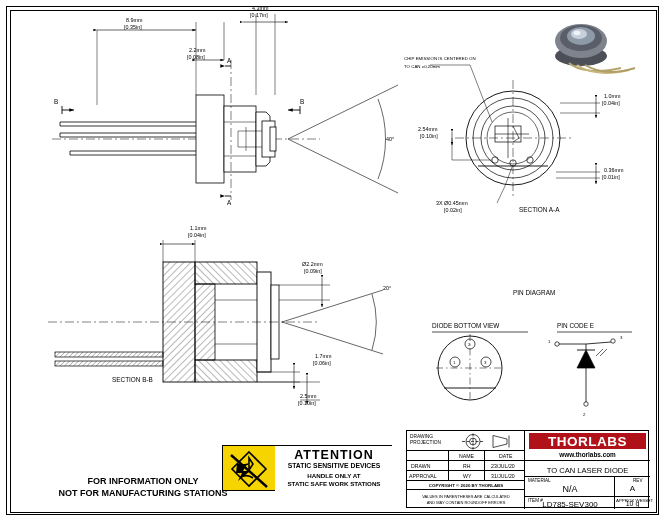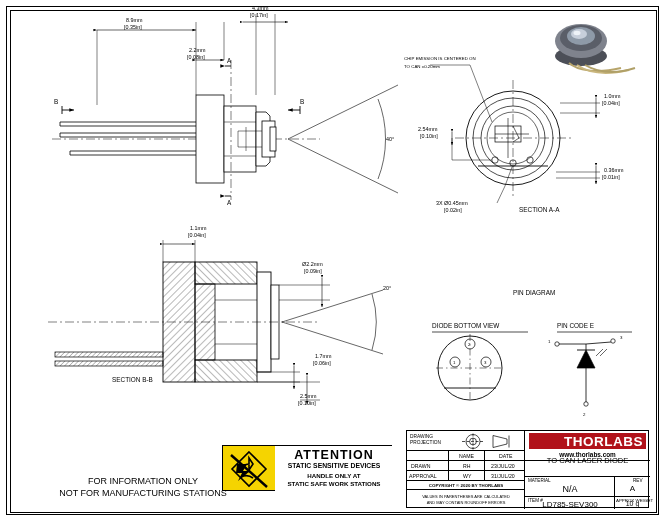--- a/index.html
+++ b/index.html
@@ -1,20 +1,20 @@
 <!DOCTYPE html>
 <html><head>
 <meta charset="utf-8">
 <style>
   html,body{margin:0;padding:0;background:#fff;}
   body{width:665px;height:521px;font-family:"Liberation Sans",sans-serif;}
   #sheet{position:relative;width:665px;height:521px;background:#ffffff;overflow:hidden;}
   .frame{position:absolute;left:6px;top:6px;width:651px;height:507px;border:1.5px solid #000;}
   .frame-inner{position:absolute;left:10px;top:10px;width:645px;height:501px;border:0.8px solid #000;}
-  .t{position:absolute;font-size:5.2px;color:#000;white-space:pre;line-height:1.25;}
+  .t{position:absolute;font-size:5.2px;color:#000;white-space:pre;line-height:1.25;font-weight:bold;}
   .t9{font-size:9px;}
   .ctr{text-align:center;}
   svg{position:absolute;left:0;top:0;}
   .dimtxt{font-size:5.4px;fill:#000;font-family:"Liberation Sans",sans-serif;}
   .lbl{font-size:6.4px;fill:#000;font-family:"Liberation Sans",sans-serif;}
   .tiny{font-size:4.4px;fill:#000;font-family:"Liberation Sans",sans-serif;}
   
   #titleblock{position:absolute;left:406px;top:430px;width:243px;height:78px;border:1px solid #000;box-sizing:border-box;font-size:5.5px;}
   .tb-cell{position:absolute;box-sizing:border-box;border-right:0.7px solid #000;border-bottom:0.7px solid #000;overflow:hidden;}
   .tb-txt{position:absolute;font-size:5.2px;color:#000;white-space:pre;}
@@ -331,26 +331,26 @@
 
     <div class="tb-cell" style="left:0;top:50px;width:118px;height:9px;"></div>
     <div class="tb-txt" style="left:0;top:52px;width:118px;text-align:center;font-size:4.4px;font-weight:bold;">COPYRIGHT © 2020 BY THORLABS</div>
 
     <div class="tb-cell" style="left:0;top:59px;width:118px;height:19px;border-bottom:none;"></div>
     <div class="tb-txt" style="left:0;top:63px;width:118px;text-align:center;font-size:4px;">VALUES IN PARENTHESES ARE CALCULATED</div>
     <div class="tb-txt" style="left:0;top:69px;width:118px;text-align:center;font-size:4px;">AND MAY CONTAIN ROUNDOFF ERRORS</div>
 
     <div class="tb-cell" style="left:118px;top:0;width:125px;height:30px;border-right:none;"></div>
     <div style="position:absolute;left:122px;top:2px;width:117px;height:16px;background:#b1121a;">
-      <div style="position:absolute;left:0;top:1px;width:117px;text-align:center;font-size:13.5px;font-weight:bold;color:#fff;letter-spacing:0.5px;font-family:'Liberation Sans',sans-serif;padding-left:16px;">THORLABS</div>
+      <div style="position:absolute;left:0;top:1px;width:117px;text-align:center;font-size:13.5px;font-weight:bold;color:#fff;letter-spacing:0.5px;font-family:'Liberation Sans',sans-serif;">THORLABS</div>
     </div>
     <div class="tb-txt" style="left:122px;top:20px;width:117px;text-align:center;font-size:6.4px;font-weight:bold;">www.thorlabs.com</div>
 
     <div class="tb-cell" style="left:118px;top:30px;width:125px;height:16px;border-right:none;"></div>
-    <div class="tb-txt" style="left:118px;top:25px;width:125px;text-align:center;font-size:7.6px;">TO CAN LASER DIODE</div>
+    <div class="tb-txt" style="left:118px;top:35px;width:125px;text-align:center;font-size:7.6px;">TO CAN LASER DIODE</div>
 
     <div class="tb-cell" style="left:118px;top:46px;width:90px;height:20px;"></div>
     <div class="tb-txt" style="left:121px;top:47px;font-size:4.6px;">MATERIAL</div>
     <div class="tb-txt" style="left:118px;top:53px;width:90px;text-align:center;font-size:9px;">N/A</div>
 
     <div class="tb-cell" style="left:208px;top:46px;width:35px;height:20px;border-right:none;"></div>
     <div class="tb-txt" style="left:226px;top:47px;font-size:4.6px;">REV</div>
     <div class="tb-txt" style="left:208px;top:53px;width:35px;text-align:center;font-size:8px;">A</div>
 
     <div class="tb-cell" style="left:118px;top:66px;width:90px;height:12px;border-bottom:none;"></div>

